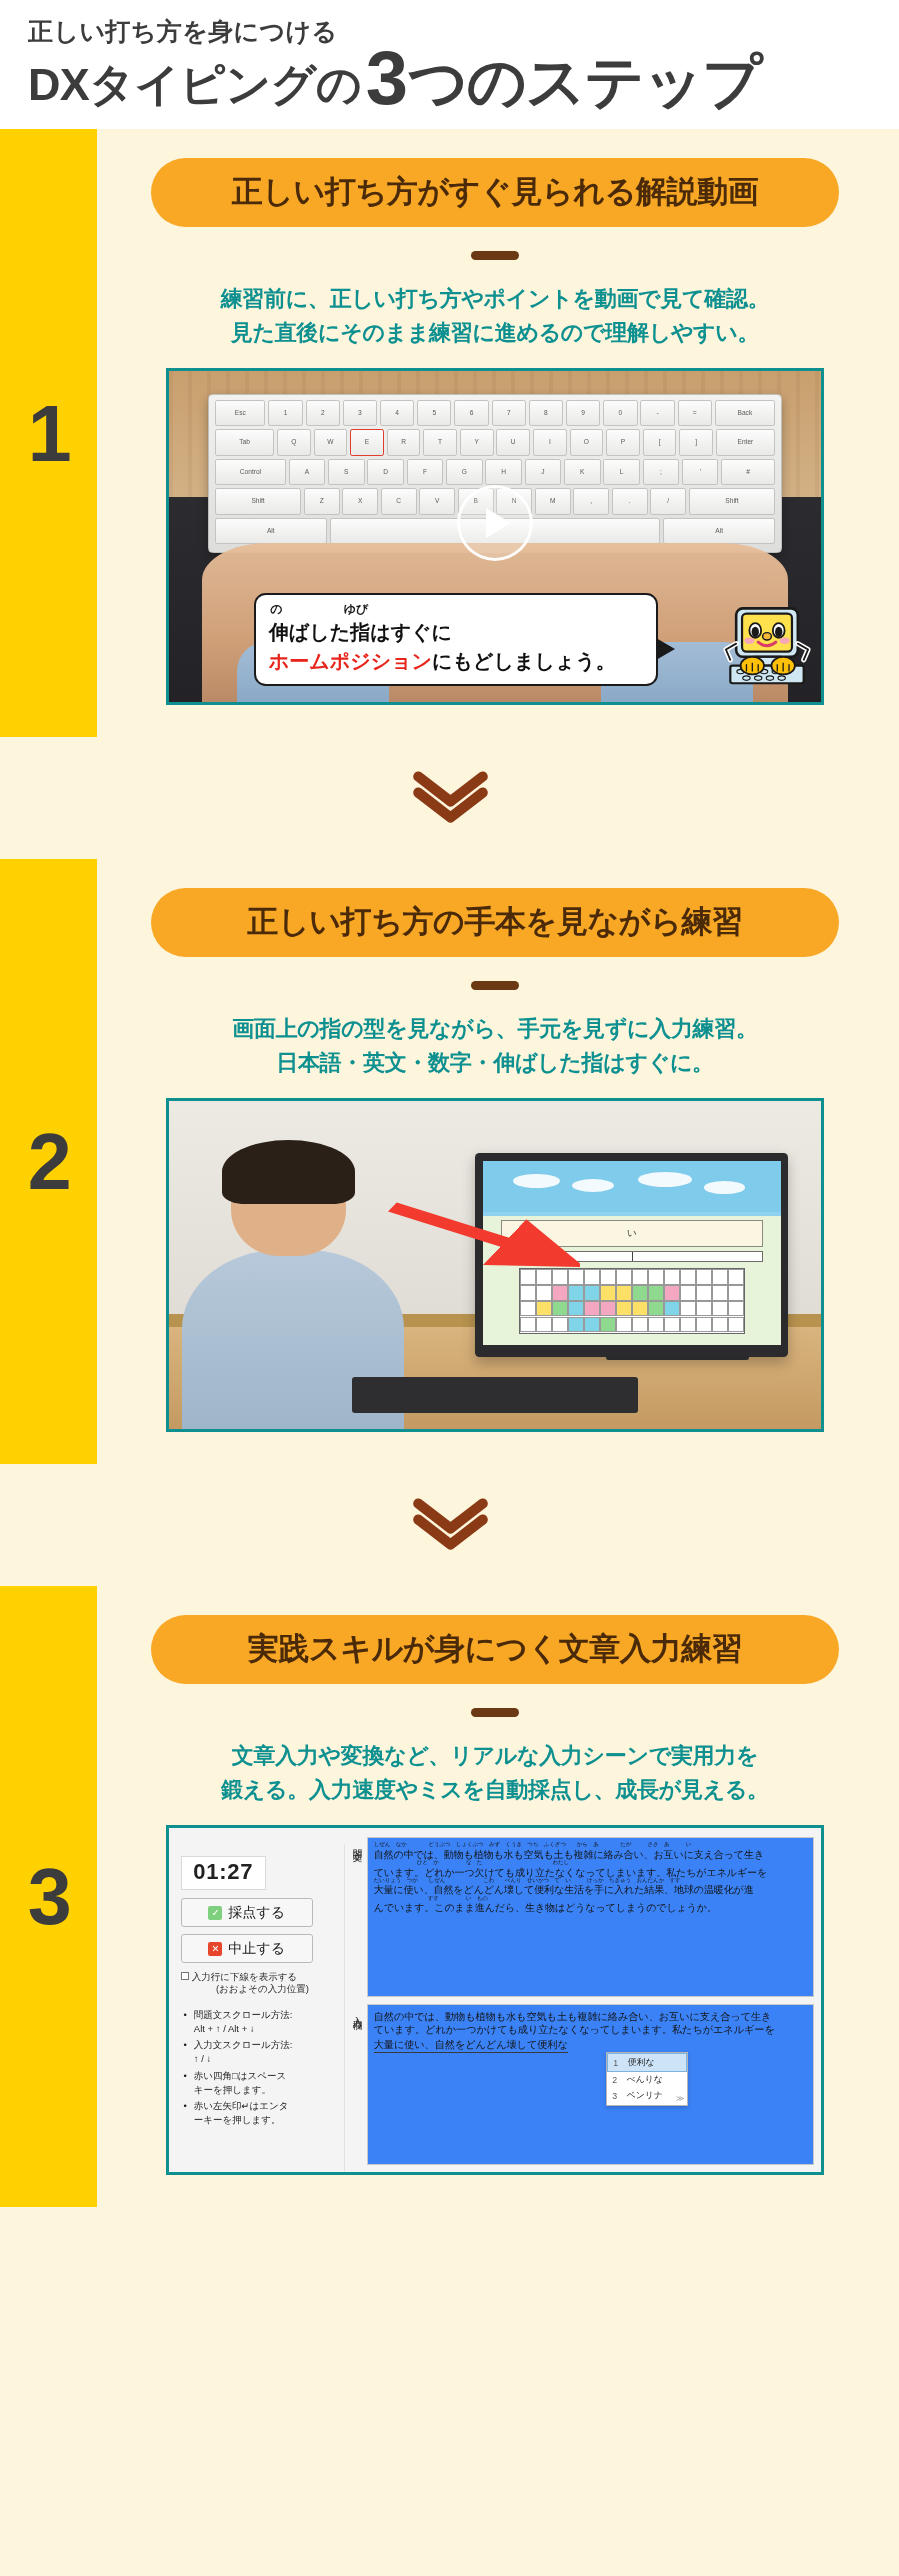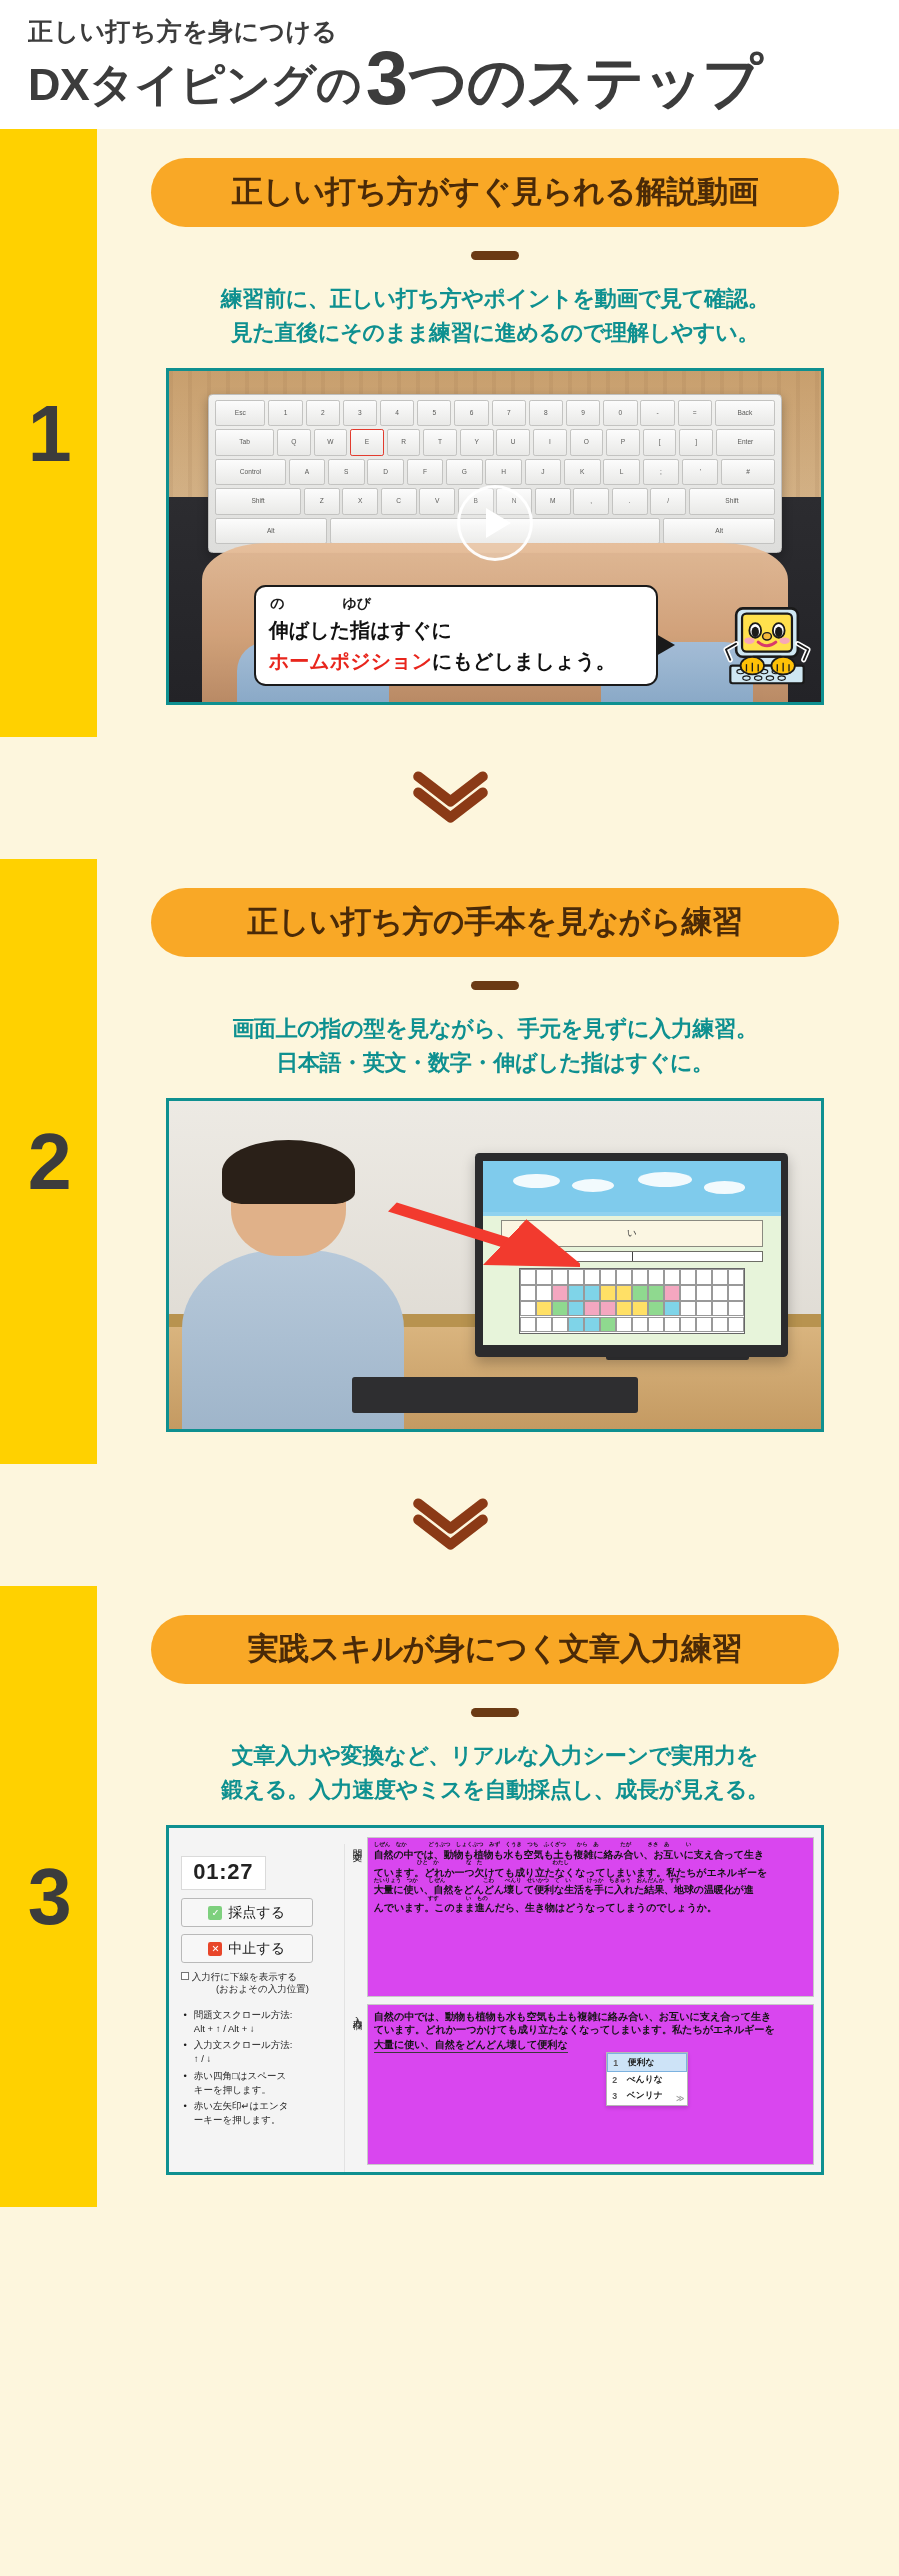--- a/index.html
+++ b/index.html
@@ -244,22 +244,22 @@
   }
   .bubble::after {
     content: "";
     position: absolute;
     right: -19px; top: 48%;
     width: 0; height: 0;
     border-left: 19px solid #1A1A1A;
     border-top: 11.7px solid transparent;
     border-bottom: 11.7px solid transparent;
   }
-  .ruby-line { font-size: 14px; color: #1A1A1A; line-height: 1; margin-bottom: 10px; font-weight: 700; }
-  .bubble-l1 { font-size: 20px; font-weight: 900; color: #111; line-height: 1.2; font-family: Liberation Mono, monospace; }
+  .ruby-line { font-size: 12px; color: #1A1A1A; line-height: 1; margin-bottom: 4px; font-weight: 700; font-family: Liberation Mono, monospace; }
+  .bubble-l1 { font-size: 20px; font-weight: 900; color: #111; line-height: 1.2; }
   .bubble-l2 { font-size: 20px; font-weight: 900; color: #111; line-height: 1.3; margin-top: 3.7px; }
   .bubble-l2 .red { color: #E8251C; }
   .mascot {
     position: absolute;
     right: 7.3px; bottom: 7.3px;
     width: 94px; height: 91px;
   }
 
   
   .photo2 {
@@ -393,26 +393,25 @@
     font-size: 9.5px;
     color: #1E1E1E;
     letter-spacing: 2.2px;
     padding-top: 4.4px;
     line-height: 1;
     flex: 0 0 13px;
     text-orientation: upright;
   }
   .tbox {
     flex: 1;
-    background: #d946ef;
+    background: #3b82f6;
     border: 0.7px solid #C8C8C8;
     padding: 4.4px 5.9px 5.9px;
     position: relative;
     overflow: hidden;
-    font-weight: bold;
   }
   .qline { font-size: 10px; color: #141414; line-height: 1.12; white-space: nowrap; letter-spacing: -0.1px; }
   .rb { font-size: 5.5px; color: #141414; line-height: 1; letter-spacing: -0.1px; height: 6.6px; white-space: nowrap; }
   .iline { font-size: 10.2px; color: #141414; line-height: 1.34; white-space: nowrap; letter-spacing: -0.1px; }
   .ime {
     position: absolute;
     right: 28%; top: 47px;
     width: 82px;
     background: #fff;
     border: 0.7px solid #B6B6B6;

